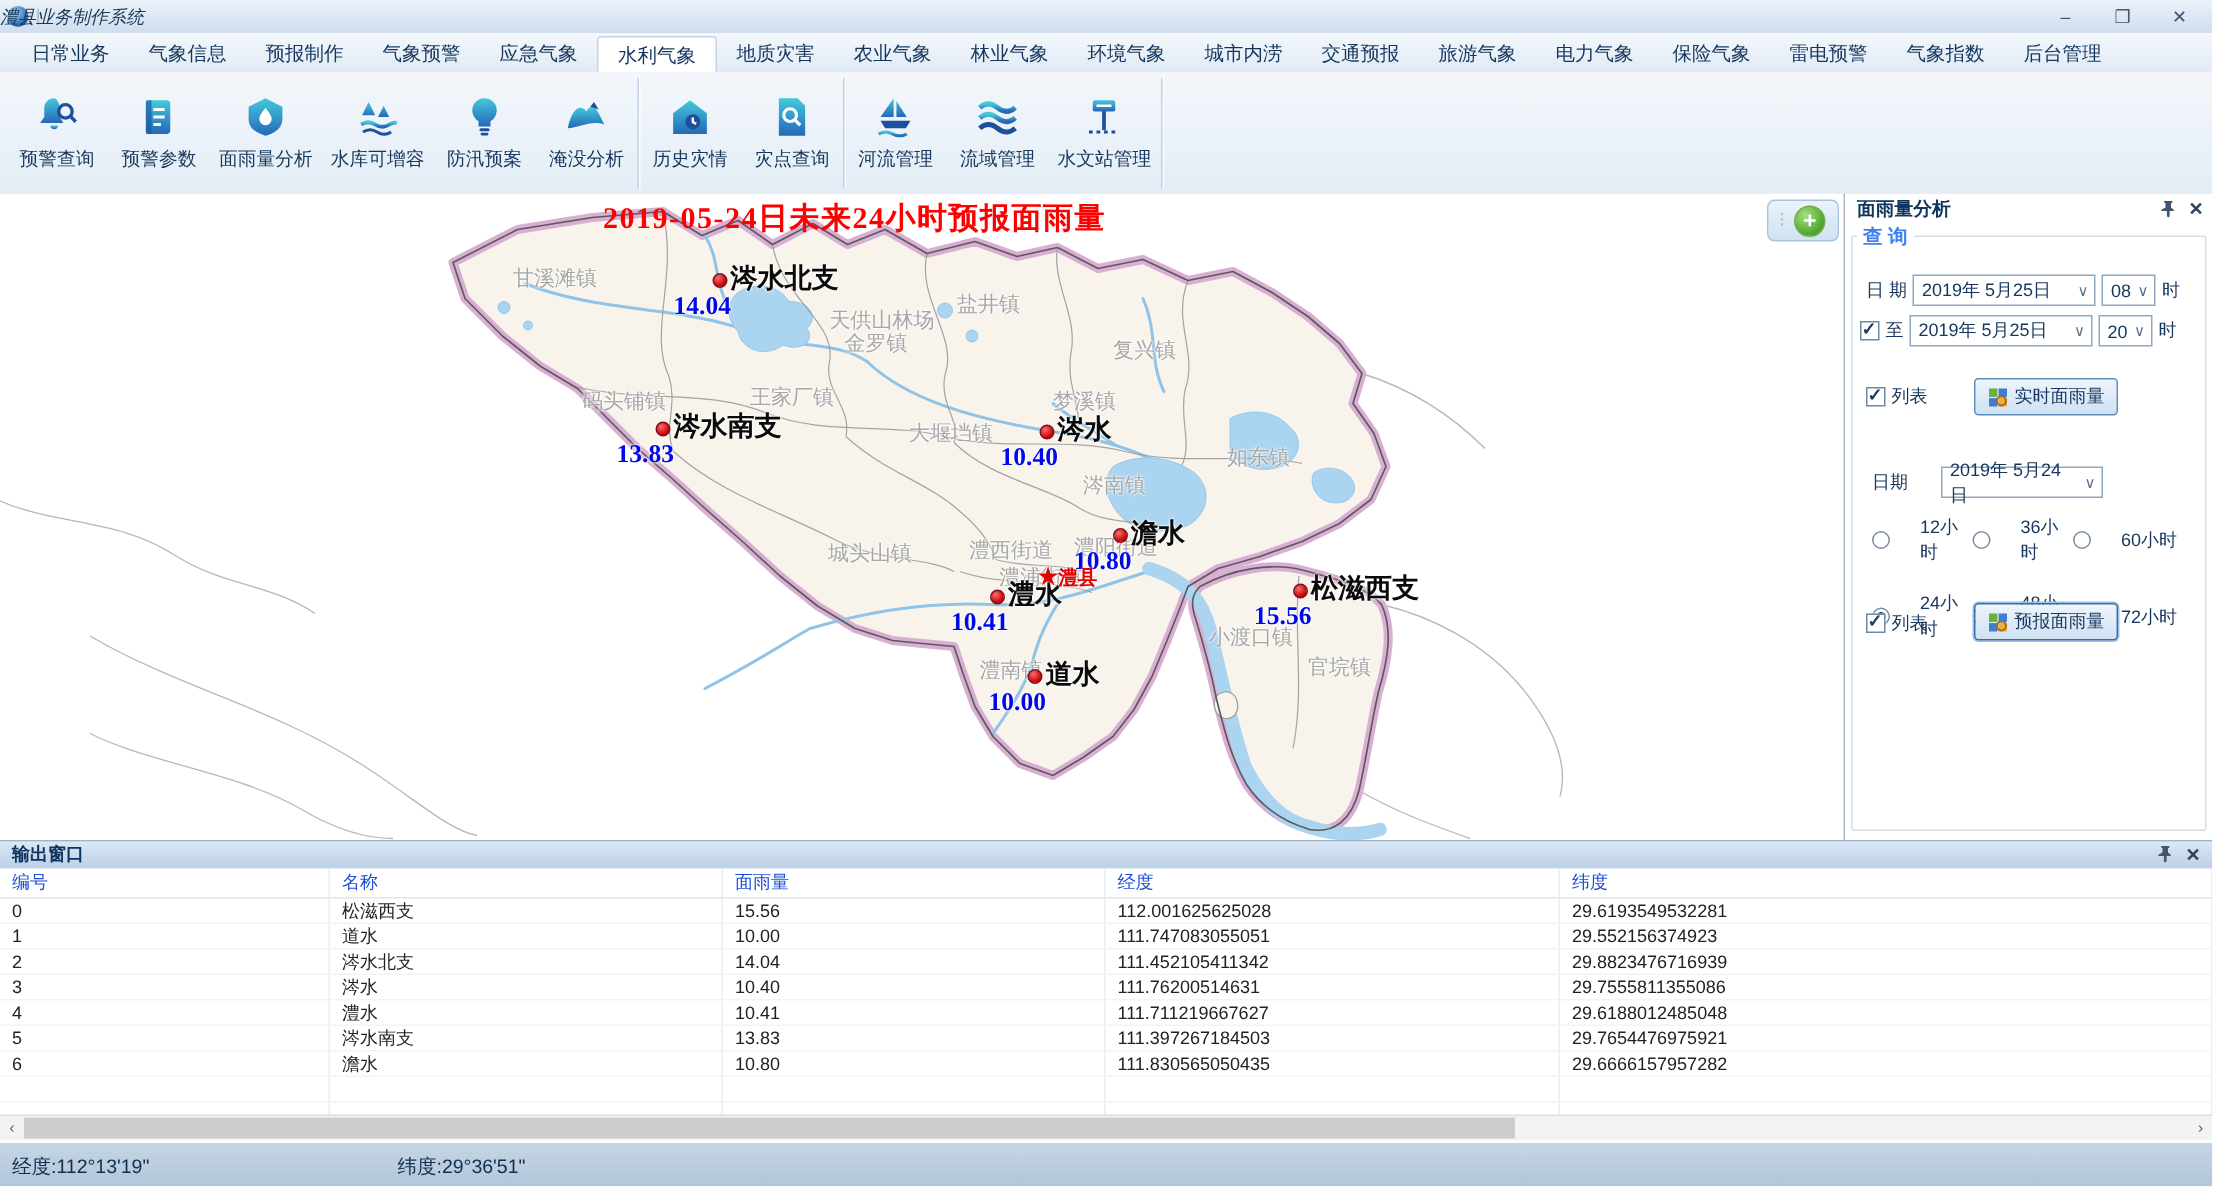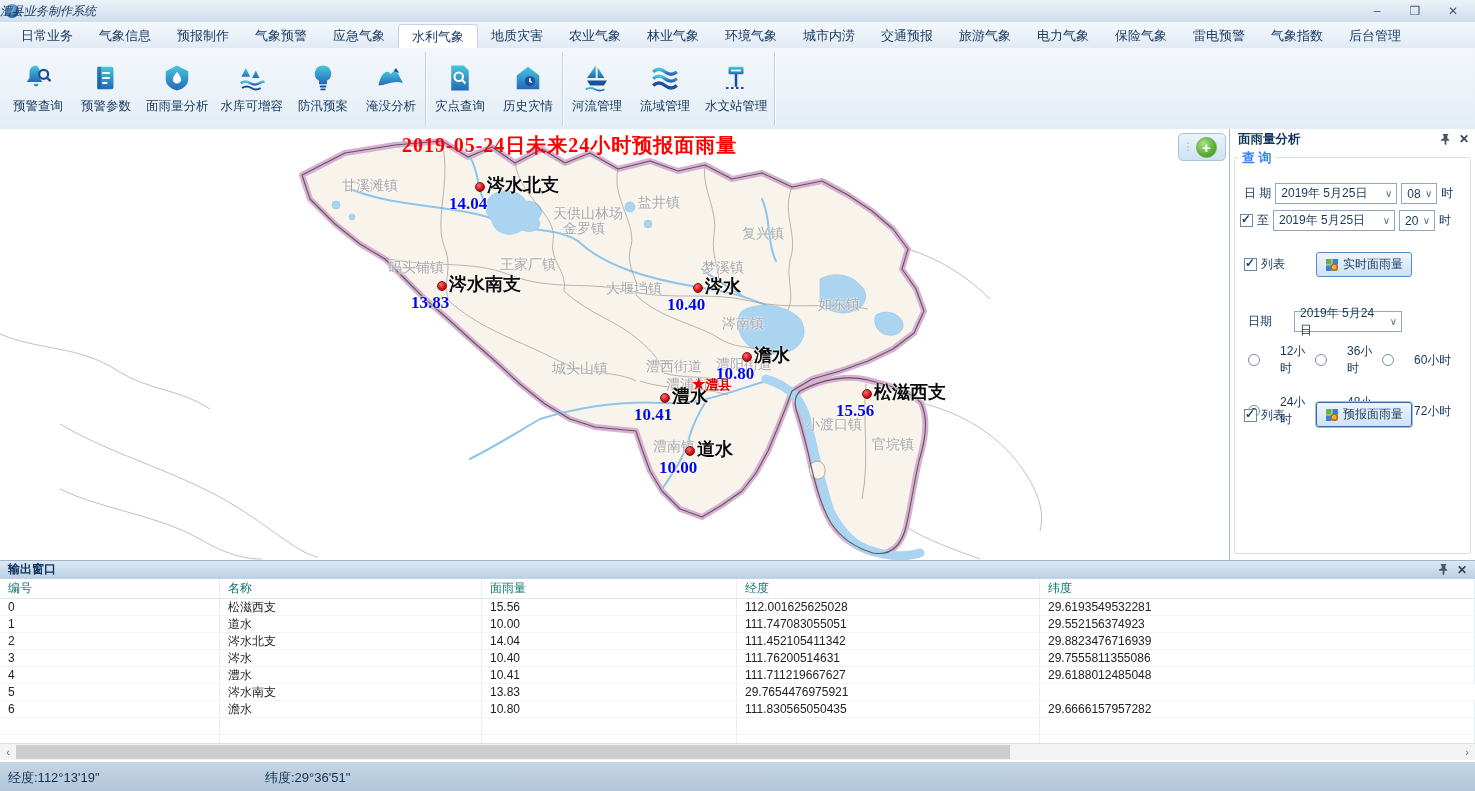--- a/index.html
+++ b/index.html
@@ -87,21 +87,21 @@
     position:relative;flex:none;box-sizing:border-box;}
   .radio.checked .rdot:after{content:"";position:absolute;left:2px;top:2px;width:6px;height:6px;
     border-radius:50%;background:#2a3a4a;}
   
   .output{position:absolute;top:560px;left:0;width:1475px;height:202px;background:#fff;}
   .output-header{height:19px;background:linear-gradient(#dce8f5,#bcd0e6);display:flex;
     align-items:center;padding:0 8px;color:#0f3560;font-weight:bold;
     border-top:1px solid #9fb4c9;border-bottom:1px solid #c4d4e6;box-sizing:border-box;}
   .output-header .sp{margin-left:auto;display:flex;gap:8px;align-items:center;}
   .thead,.trow{display:grid;grid-template-columns:220px 262px 255px 303px 1fr;}
-  .thead{height:19px;border-bottom:1px solid #dfe6ee;color:#0f766e;}
+  .thead{height:19px;border-bottom:1px solid #dfe6ee;color:#1d4ed8;}
   .cell{padding-left:8px;border-right:1px solid #e8eef4;display:flex;align-items:center;
     overflow:hidden;white-space:nowrap;}
   .trow{height:16px;border-bottom:1px solid #f0f3f7;color:#222;}
   .hscroll{position:absolute;top:183px;left:0;right:0;height:16px;background:#f3f3f3;
     border-top:1px solid #e0e0e0;}
   .scroll-arrow{position:absolute;top:0;width:16px;height:16px;color:#666;font-size:11px;
     display:flex;align-items:center;justify-content:center;}
   .scroll-arrow.left{left:0;} .scroll-arrow.right{right:0;}
   .scroll-thumb{position:absolute;left:16px;top:1px;width:994px;height:14px;background:#cdcdcd;}
   
@@ -255,36 +255,36 @@
         </span>
         <span class="tlabel">淹没分析</span>
       </div>
       <div class="tb-item divider">
         
         
       </div>
       <div class="tb-item">
         <span class="ticon">
           <svg viewBox="0 0 24 24">
+            <path fill="url(#tbg)" d="M12 3l9 7v11H3V10z"></path>
+            <circle cx="13.5" cy="14.5" r="4" fill="#1c4f9c"></circle>
+            <path stroke="#fff" stroke-width="1.3" fill="none" d="M13.5 12.2v2.5l1.8 1"></path>
+          </svg>
+        </span>
+        <span class="tlabel">历史灾情</span>
+      </div>
+      <div class="tb-item">
+        <span class="ticon">
+          <svg viewBox="0 0 24 24">
             <path fill="url(#tbg)" d="M5 2h10l4 4v16H5z"></path>
             <circle cx="11" cy="11" r="3.4" fill="none" stroke="#fff" stroke-width="1.7"></circle>
             <path stroke="#fff" stroke-width="1.7" d="M13.4 13.4l3 3"></path>
           </svg>
         </span>
         <span class="tlabel">灾点查询</span>
-      </div>
-      <div class="tb-item">
-        <span class="ticon">
-          <svg viewBox="0 0 24 24">
-            <path fill="url(#tbg)" d="M12 3l9 7v11H3V10z"></path>
-            <circle cx="13.5" cy="14.5" r="4" fill="#1c4f9c"></circle>
-            <path stroke="#fff" stroke-width="1.3" fill="none" d="M13.5 12.2v2.5l1.8 1"></path>
-          </svg>
-        </span>
-        <span class="tlabel">历史灾情</span>
       </div>
       <div class="tb-item divider">
         
         
       </div>
       <div class="tb-item">
         <span class="ticon">
           <svg viewBox="0 0 24 24">
             <path fill="url(#tbg)" d="M11 2v10H4zM12.5 3.5L18 12h-5.5z"></path>
             <path fill="#1c4f9c" d="M4 14h16l-2.5 4h-11z"></path>
@@ -610,20 +610,21 @@
           <div class="cell">4</div>
           <div class="cell">澧水</div>
           <div class="cell">10.41</div>
           <div class="cell">111.711219667627</div>
           <div class="cell">29.6188012485048</div>
         </div>
         <div class="trow">
           <div class="cell">5</div>
           <div class="cell">涔水南支</div>
           <div class="cell">13.83</div>
+          <div class="cell">111.397267184503</div>
           <div class="cell">29.7654476975921</div>
         </div>
         <div class="trow">
           <div class="cell">6</div>
           <div class="cell">澹水</div>
           <div class="cell">10.80</div>
           <div class="cell">111.830565050435</div>
           <div class="cell">29.6666157957282</div>
         </div>
       </div>

